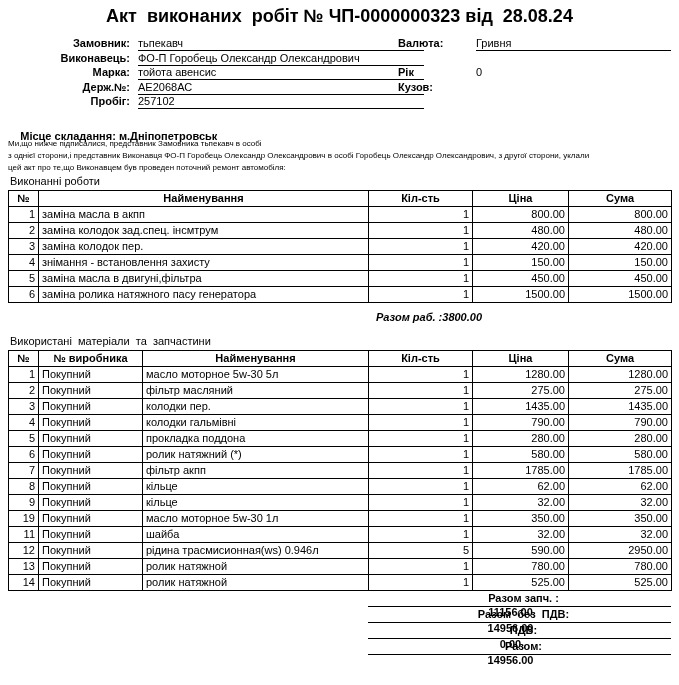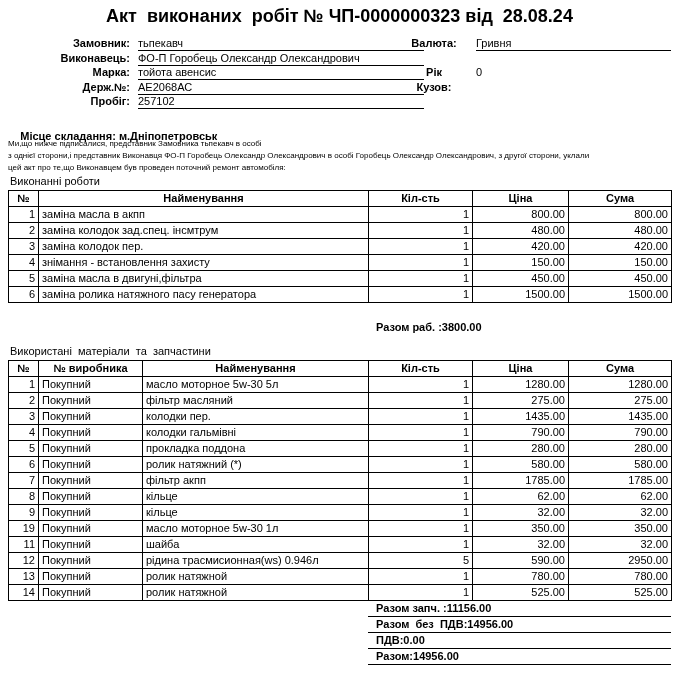--- a/index.html
+++ b/index.html
@@ -14,44 +14,44 @@
   .doc { padding: 4px 8px 0 8px; position: relative; }
   .title {
     text-align: center; font-weight: bold; font-size: 18px;
     white-space: pre; margin: 2px 0 10px 0;
   }
   .hrow { position: relative; height: 14.5px; line-height: 13px; }
   .hlabel { position: absolute; left: 0; width: 122px; text-align: right; font-weight: bold; white-space: pre; }
   .hvalue { position: absolute; left: 130px; white-space: pre; }
   .u { border-bottom: 1px solid #000; }
   .val-left { width: 286px; }
-  .r-label { position: absolute; left: 390px; width: 72px; text-align: center; font-weight: bold; white-space: pre; }
+  .r-label { position: absolute; left: 390px; width: 72px; text-align: left; font-weight: bold; white-space: pre; }
   .r-value { position: absolute; left: 468px; white-space: pre; }
   .r-value.u { width: 195px; }
   .place-row { margin-top: 5px; height: 15px; line-height: 14px; font-weight: bold; white-space: pre; }
   .preamble { margin-top: 8px; font-size: 8px; line-height: 12px; }
   .preamble div { white-space: nowrap; overflow: hidden; }
   .section-title { margin: 0 0 2px 2px; height: 14px; line-height: 14px; white-space: pre; }
   .section-title.second { margin-top: 9px; }
   table { border-collapse: collapse; width: 663px; table-layout: fixed; }
   th, td {
     border: 1px solid #000;
     padding: 0 3px; height: 16px; line-height: 14px;
     overflow: hidden; white-space: nowrap; font-size: 11px;
   }
   th { font-weight: bold; text-align: center; padding: 0 1px; }
   td.c-num { text-align: right; }
   td.c-qty, td.c-price, td.c-sum { text-align: right; }
   td.c-name, td.c-maker { text-align: left; }
   .totals { width: 303px; margin-left: 360px; }
   .trow { display: flex; height: 16px; line-height: 14px; font-weight: bold; align-items: center; }
-  .trow.lined { border-bottom: 1px solid #000; }
+  .trow.lined { border-bottom: 1px solid #000; flex-direction: column; }
   .trow .tl { flex: 0 0 auto; padding-left: 8px; white-space: pre; }
   .trow .tv { flex: 1; padding-right: 18px; white-space: pre; }
-  .works-total { margin-top: 16px; margin-bottom: 2px; }
+  .works-total { margin-top: 6px; margin-bottom: 2px; font-style: italic; }
 </style>
 </head>
 <body>
 
 <div class="doc">
 
   <div class="title">Акт  виконаних  робіт № ЧП-0000000323 від  28.08.24</div>
 
   <div>
     <div class="hrow">

